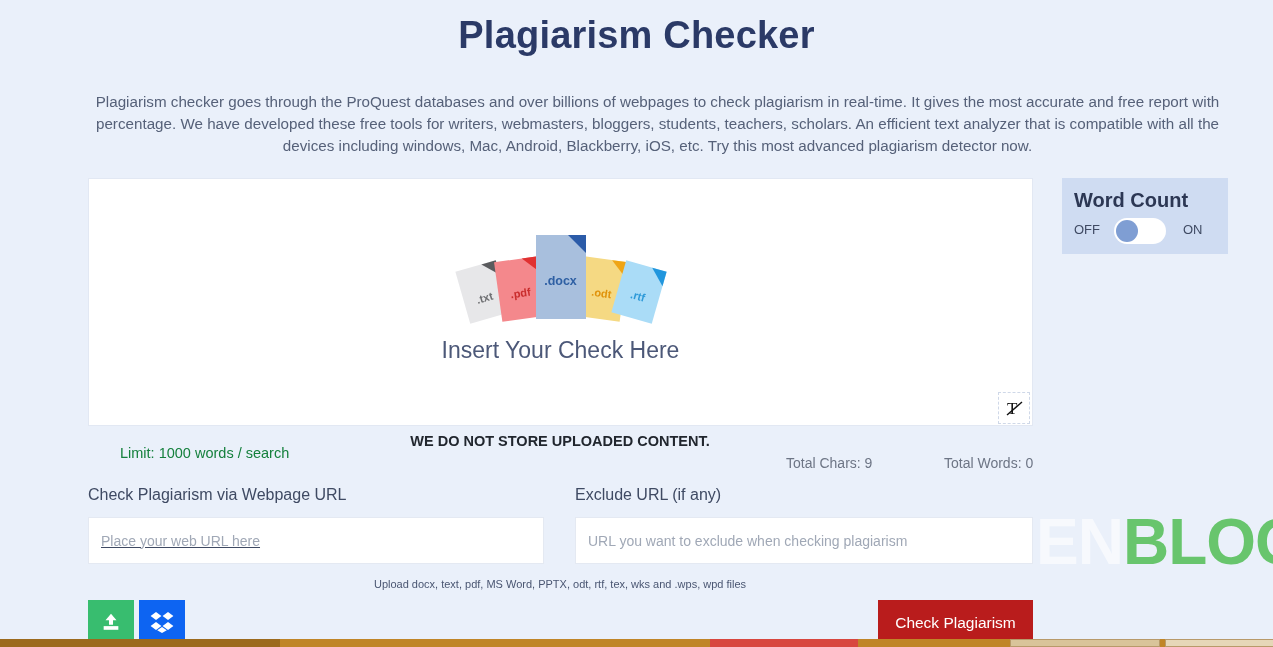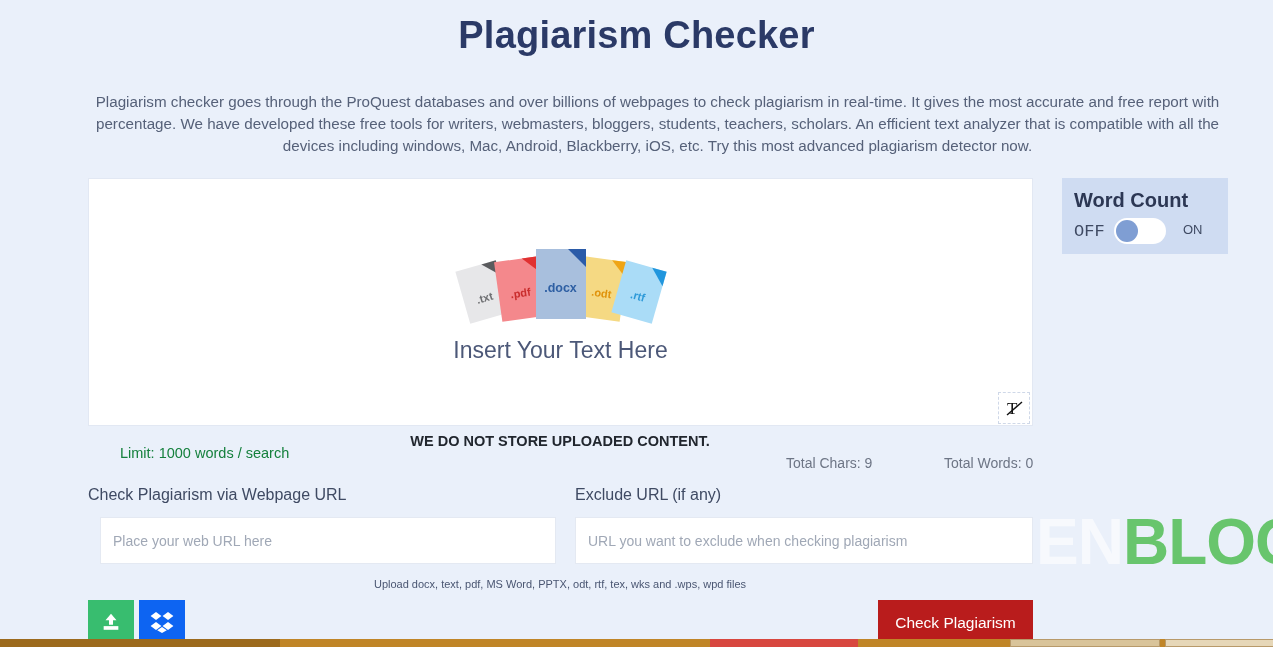--- a/index.html
+++ b/index.html
@@ -106,21 +106,21 @@
     width: 0;
     height: 0;
     border-style: solid;
   }
   .c-txt  { background: #e7e7e9; transform: rotate(-16deg); height: 54px; width: 42px; }
   .c-txt .lbl  { color: #6d6e71; transform: rotate(0deg) translateY(6px); }
   .c-txt  .fold { border-width: 0 15px 15px 0; border-color: transparent #5a5b5e transparent transparent; }
   .c-pdf  { background: #f4888c; transform: rotate(-8deg); height: 60px; width: 44px; }
   .c-pdf .lbl  { color: #c92d2d; }
   .c-pdf  .fold { border-width: 0 16px 16px 0; border-color: transparent #e03131 transparent transparent; }
-  .c-docx { background: #a8bfdd; transform: rotate(0deg); height: 70px; width: 50px; z-index:2; }
+  .c-docx { background: #a8bfdd; transform: rotate(0deg); height: 84px; width: 50px; z-index:2; }
   .c-docx .lbl { color: #2e5fa3; font-size: 12.5px; }
   .c-docx .fold { border-width: 0 18px 18px 0; border-color: transparent #2b5ba8 transparent transparent; }
   .c-odt  { background: #f5d983; transform: rotate(8deg); height: 60px; width: 44px; }
   .c-odt .lbl  { color: #e0930b; }
   .c-odt  .fold { border-width: 0 16px 16px 0; border-color: transparent #efa516 transparent transparent; }
   .c-rtf  { background: #aadcf7; transform: rotate(16deg); height: 54px; width: 42px; }
   .c-rtf .lbl  { color: #2e9ad8; }
   .c-rtf  .fold { border-width: 0 15px 15px 0; border-color: transparent #2196dd transparent transparent; }
 
   .insert-text {
@@ -202,21 +202,21 @@
     background: #ffffff;
     border: 1px solid #e4e9f2;
     font-family: "Liberation Sans", sans-serif;
     font-size: 14px;
     color: #3f4a63;
     padding: 0 12px;
     outline: none;
     z-index: 3;
   }
   .url-input::placeholder { color: #a0a8b6; }
-  .in-web { left: 100px; width: 456px; }
+  .in-web { left: 88px; width: 456px; text-decoration: underline; }
   .in-exc { left: 575px; width: 458px; }
 
   
   .upload-note {
     position: absolute;
     left: 0;
     top: 578px;
     width: 1120px;
     text-align: center;
     font-size: 11px;
@@ -270,23 +270,22 @@
     left: 12px;
     top: 11px;
     font-size: 20px;
     font-weight: bold;
     color: #2c3754;
   }
   .wc-off {
     position: absolute;
     left: 12px;
     top: 44px;
-    font-size: 17px;
+    font-size: 13px;
     color: #3f4a63;
-    font-family: Liberation Mono, monospace;
   }
   .wc-on {
     position: absolute;
     left: 112px;
     top: 44px;
     font-size: 13px;
     color: #3f4a63;
     margin-left: 9px;
   }
   .wc-toggle {
@@ -353,21 +352,21 @@
       </div>
       <div class="doc-card c-odt">
         <span class="fold"></span>
         <span class="lbl">.odt</span>
       </div>
       <div class="doc-card c-rtf">
         <span class="fold"></span>
         <span class="lbl">.rtf</span>
       </div>
     </div>
-    <div class="insert-text">Insert Your Text Here</div>
+    <div class="insert-text">Insert Your Check Here</div>
     <div class="clear-format-btn">
       <svg width="20" height="20" viewBox="0 0 20 20" aria-hidden="true">
         <text x="3" y="16" font-family="Liberation Serif, serif" font-size="17" fill="#111">T</text>
         <line x1="3" y1="17" x2="18" y2="4" stroke="#111" stroke-width="1.4"></line>
       </svg>
     </div>
   </div>
 
   <div class="no-store">WE DO NOT STORE UPLOADED CONTENT.</div>
   <div class="limit-note">Limit: 1000 words / search</div>

